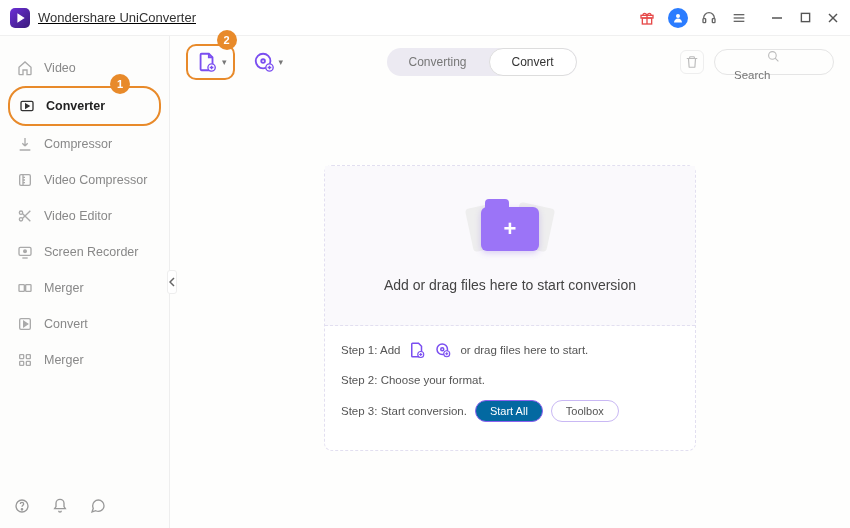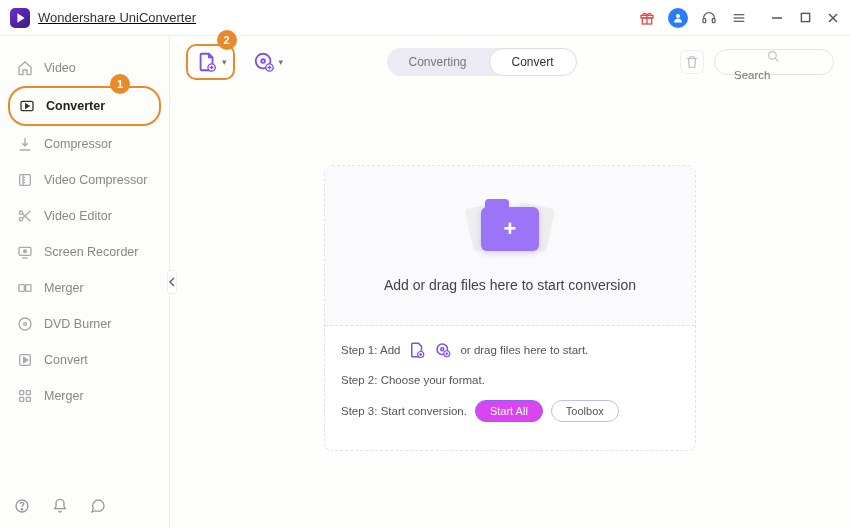--- a/index.html
+++ b/index.html
@@ -59,21 +59,21 @@
 .folder-ill .paper.p2 { right: 4px; top: 6px; transform: rotate(12deg); }
 .folder-main { position: relative; width: 58px; height: 44px; background: #9b74f7; border-radius: 6px; display: flex; align-items: center; justify-content: center; box-shadow: 0 2px 6px rgba(120,80,220,.25); }
 .folder-main::before { content:""; position:absolute; top:-8px; left:4px; width:24px; height:12px; background:#9b74f7; border-radius:4px 4px 0 0; }
 .folder-main .plus { color: #fff; font-size: 22px; font-weight: 700; line-height: 1; }
 .drop-text { font-size: 14px; color: #444; }
 
 .steps { padding: 14px 16px 18px 16px; font-size: 11.5px; color: #555; }
 .step-row { display: flex; align-items: center; gap: 8px; margin-bottom: 10px; min-height: 20px; }
 .step-row .inline-ico { width: 18px; height: 18px; display: flex; align-items: center; justify-content: center; }
 .pill-btn { height: 22px; padding: 0 14px; border-radius: 11px; font-size: 11px; display: inline-flex; align-items: center; border: 1px solid #c9b8f4; color: #555; cursor: pointer; background: #fff; }
-.pill-btn.primary { background: #d946ef; color: #fff; border-color: #8c62f0; }
+.pill-btn.primary { background: #0369a1; color: #fff; border-color: #8c62f0; }
 
 svg { display: block; }
 </style>
 </head>
 <body>
 
 <div class="titlebar">
   <div class="app-logo">
     <svg viewBox="0 0 24 24" fill="none" stroke="#fff" stroke-width="2.5">
         <path d="M8 5v14l11-7z" fill="#fff"></path>
@@ -189,29 +189,20 @@
         <span>Screen Recorder</span>
       </div>
       <div class="sidebar-item">
         <span class="si-icon">
             <svg width="16" height="16" viewBox="0 0 24 24" fill="none" stroke="currentColor" stroke-width="2">
               <rect x="3" y="7" width="8" height="10" rx="1"></rect>
               <rect x="13" y="7" width="8" height="10" rx="1"></rect>
             </svg>
           </span>
         <span>Merger</span>
-      </div>
-      <div class="sidebar-item">
-        <span class="si-icon">
-            <svg width="16" height="16" viewBox="0 0 24 24" fill="none" stroke="currentColor" stroke-width="2">
-              <circle cx="12" cy="12" r="9"></circle>
-              <circle cx="12" cy="12" r="2"></circle>
-            </svg>
-          </span>
-        <span>DVD Burner</span>
       </div>
       <div class="sidebar-item">
         <span class="si-icon">
             <svg width="16" height="16" viewBox="0 0 24 24" fill="none" stroke="currentColor" stroke-width="2">
               <rect x="4" y="4" width="16" height="16" rx="2"></rect>
               <path d="M10 8l6 4-6 4z" fill="currentColor"></path>
             </svg>
           </span>
         <span>Convert</span>
       </div>

